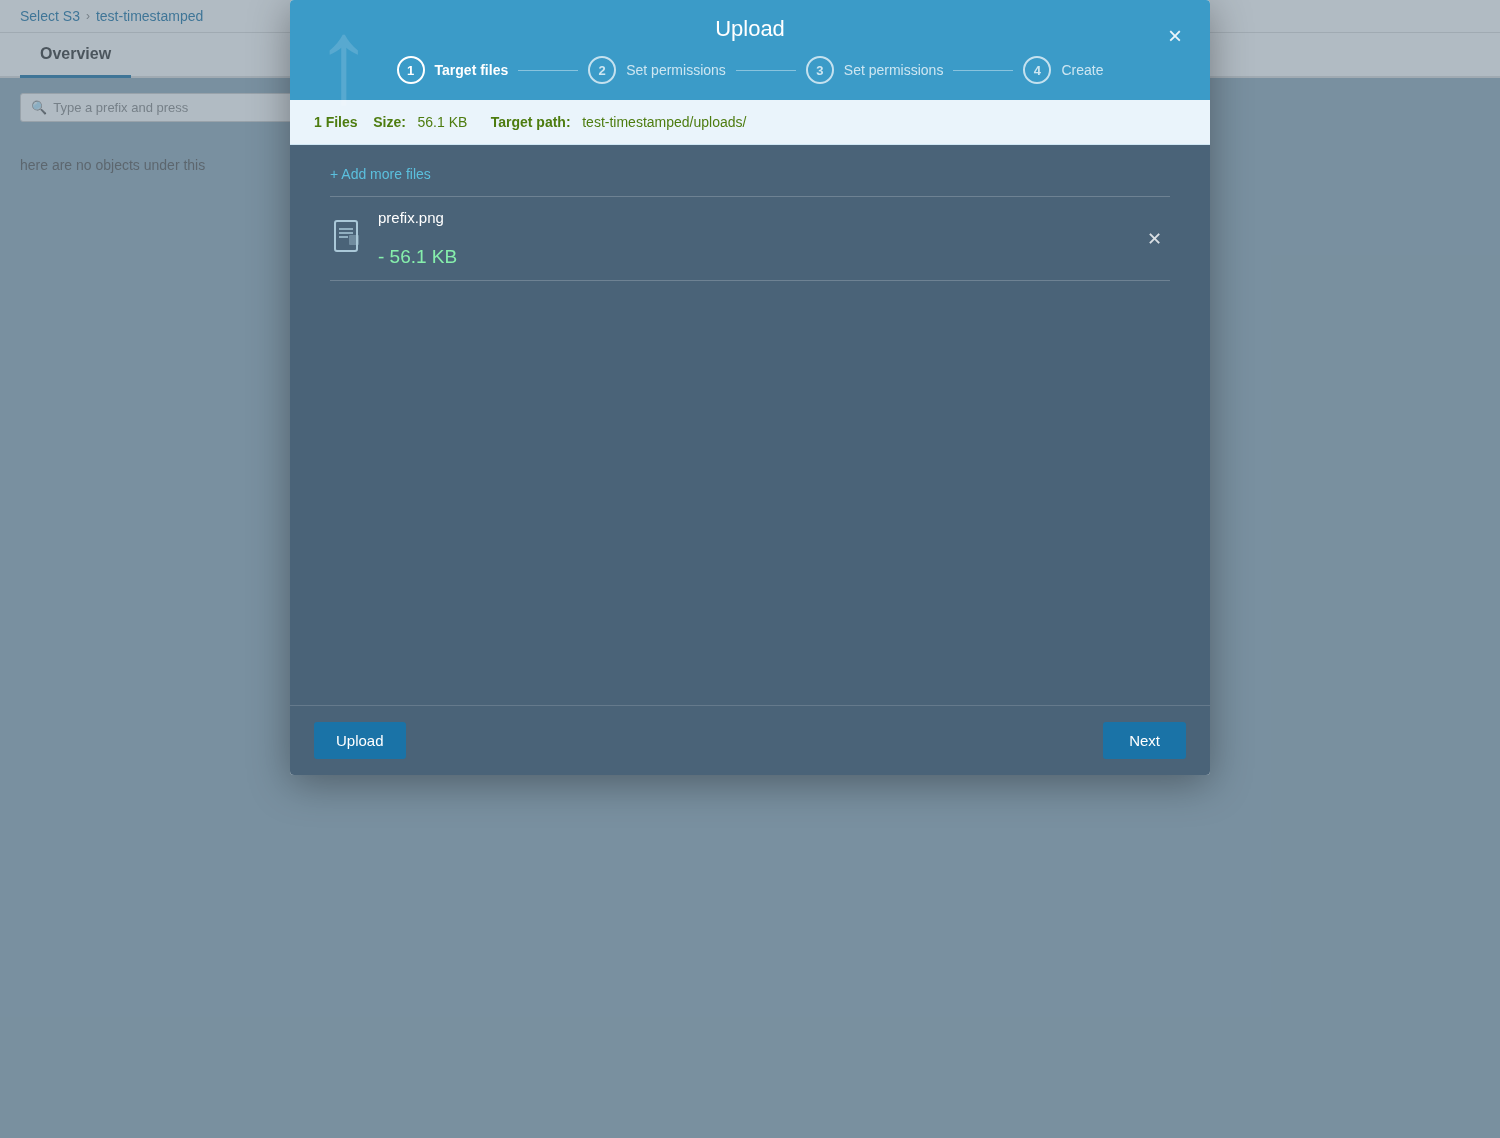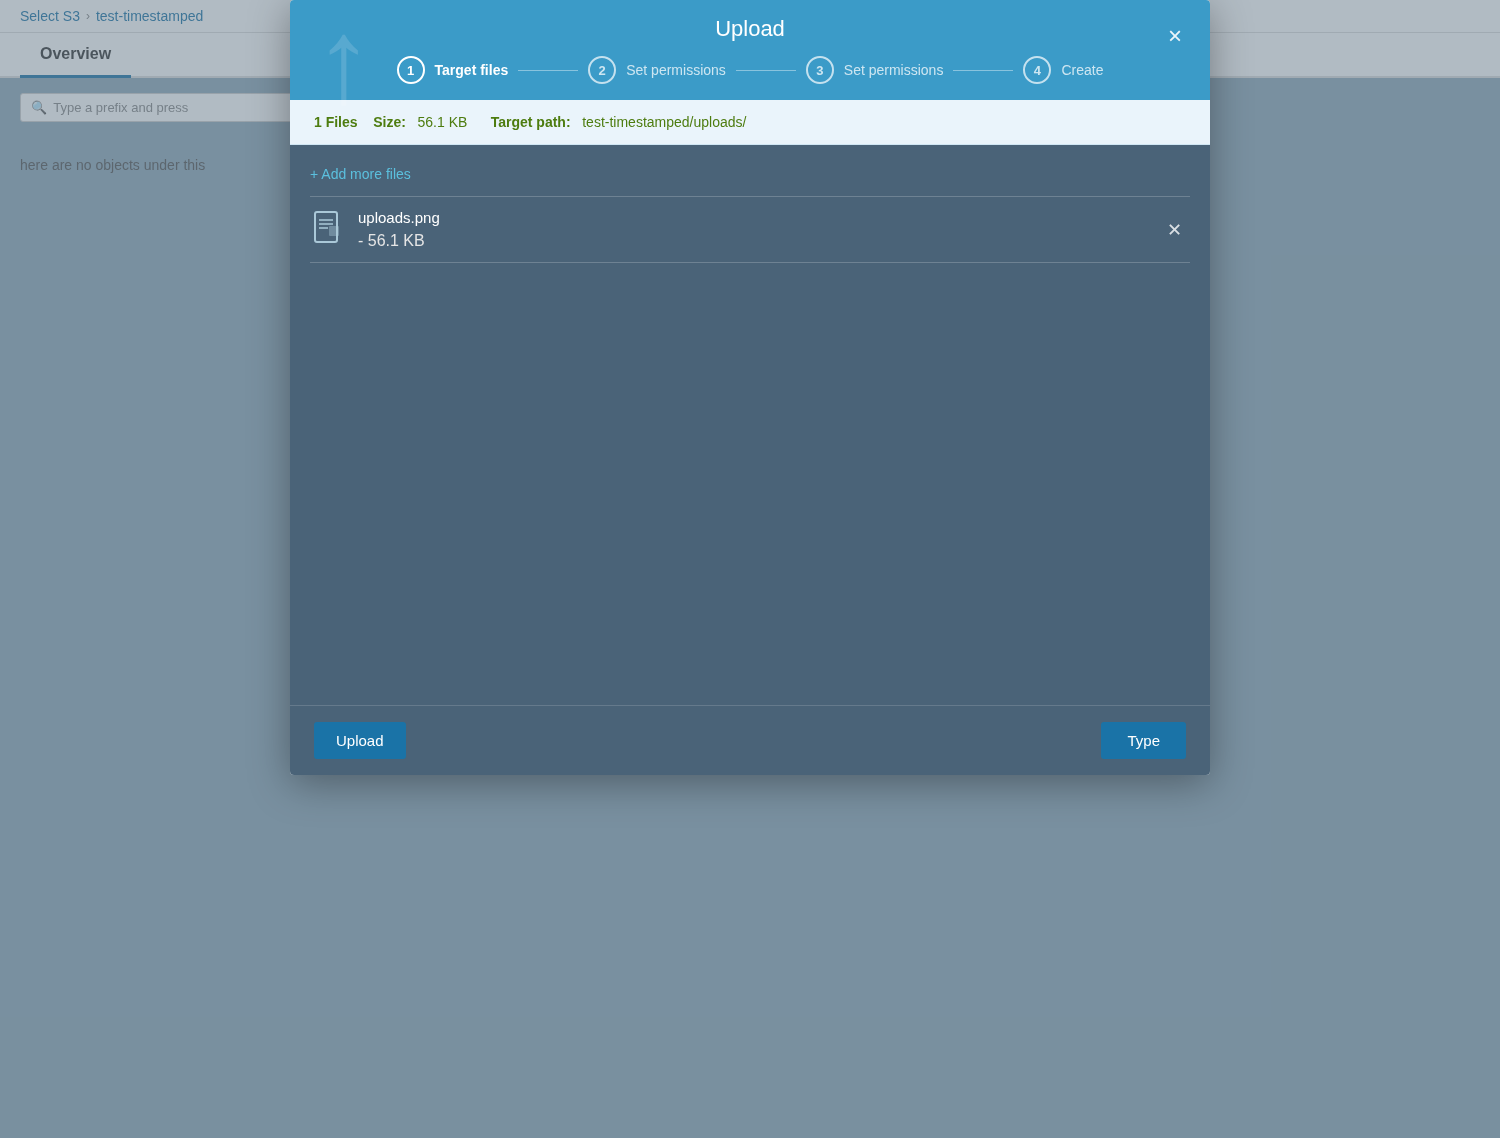--- a/index.html
+++ b/index.html
@@ -220,21 +220,21 @@
       border-bottom: 1px solid #d0e6f3;
     }
 
     .modal-info-bar .info-label {
       font-weight: 700;
     }
 
     
     .modal-body {
       background: #4a6378;
-      padding: 20px 20px;
+      padding: 20px 40px;
       min-height: 560px;
     }
 
     .add-more-files {
       color: #5bc0de;
       font-size: 14px;
       cursor: pointer;
       display: inline-flex;
       align-items: center;
       gap: 4px;
@@ -266,23 +266,23 @@
       flex: 1;
     }
 
     .file-name {
       color: #fff;
       font-size: 15px;
       font-weight: 500;
     }
 
     .file-size {
-      color: #e5e5e5;
-      font-size: 16px;
-      margin-top: 6px;
+      color: #86efac;
+      font-size: 19px;
+      margin-top: 20px;
     }
 
     .file-remove {
       color: #fff;
       font-size: 18px;
       cursor: pointer;
       background: none;
       border: none;
       opacity: 0.8;
       padding: 4px;
@@ -402,24 +402,24 @@
       <div class="file-icon">
         <svg width="28" height="32" viewBox="0 0 28 32" fill="none" xmlns="http://www.w3.org/2000/svg">
           <rect x="1" y="1" width="22" height="30" rx="2" stroke="#aac8d8" stroke-width="2" fill="none"></rect>
           <line x1="5" y1="9" x2="19" y2="9" stroke="#aac8d8" stroke-width="1.5"></line>
           <line x1="5" y1="13" x2="19" y2="13" stroke="#aac8d8" stroke-width="1.5"></line>
           <line x1="5" y1="17" x2="14" y2="17" stroke="#aac8d8" stroke-width="1.5"></line>
           <rect x="15" y="15" width="10" height="10" rx="1" fill="#aac8d8" opacity="0.4"></rect>
         </svg>
       </div>
       <div class="file-info">
-        <div class="file-name">uploads.png</div>
+        <div class="file-name">prefix.png</div>
         <div class="file-size">- 56.1 KB</div>
       </div>
       <button class="file-remove">✕</button>
     </div>
   </div>
 
   <div class="modal-footer">
     <button class="btn-upload">Upload</button>
-    <button class="btn-next">Type</button>
+    <button class="btn-next">Next</button>
   </div>
 </div>
 
 </body></html>

